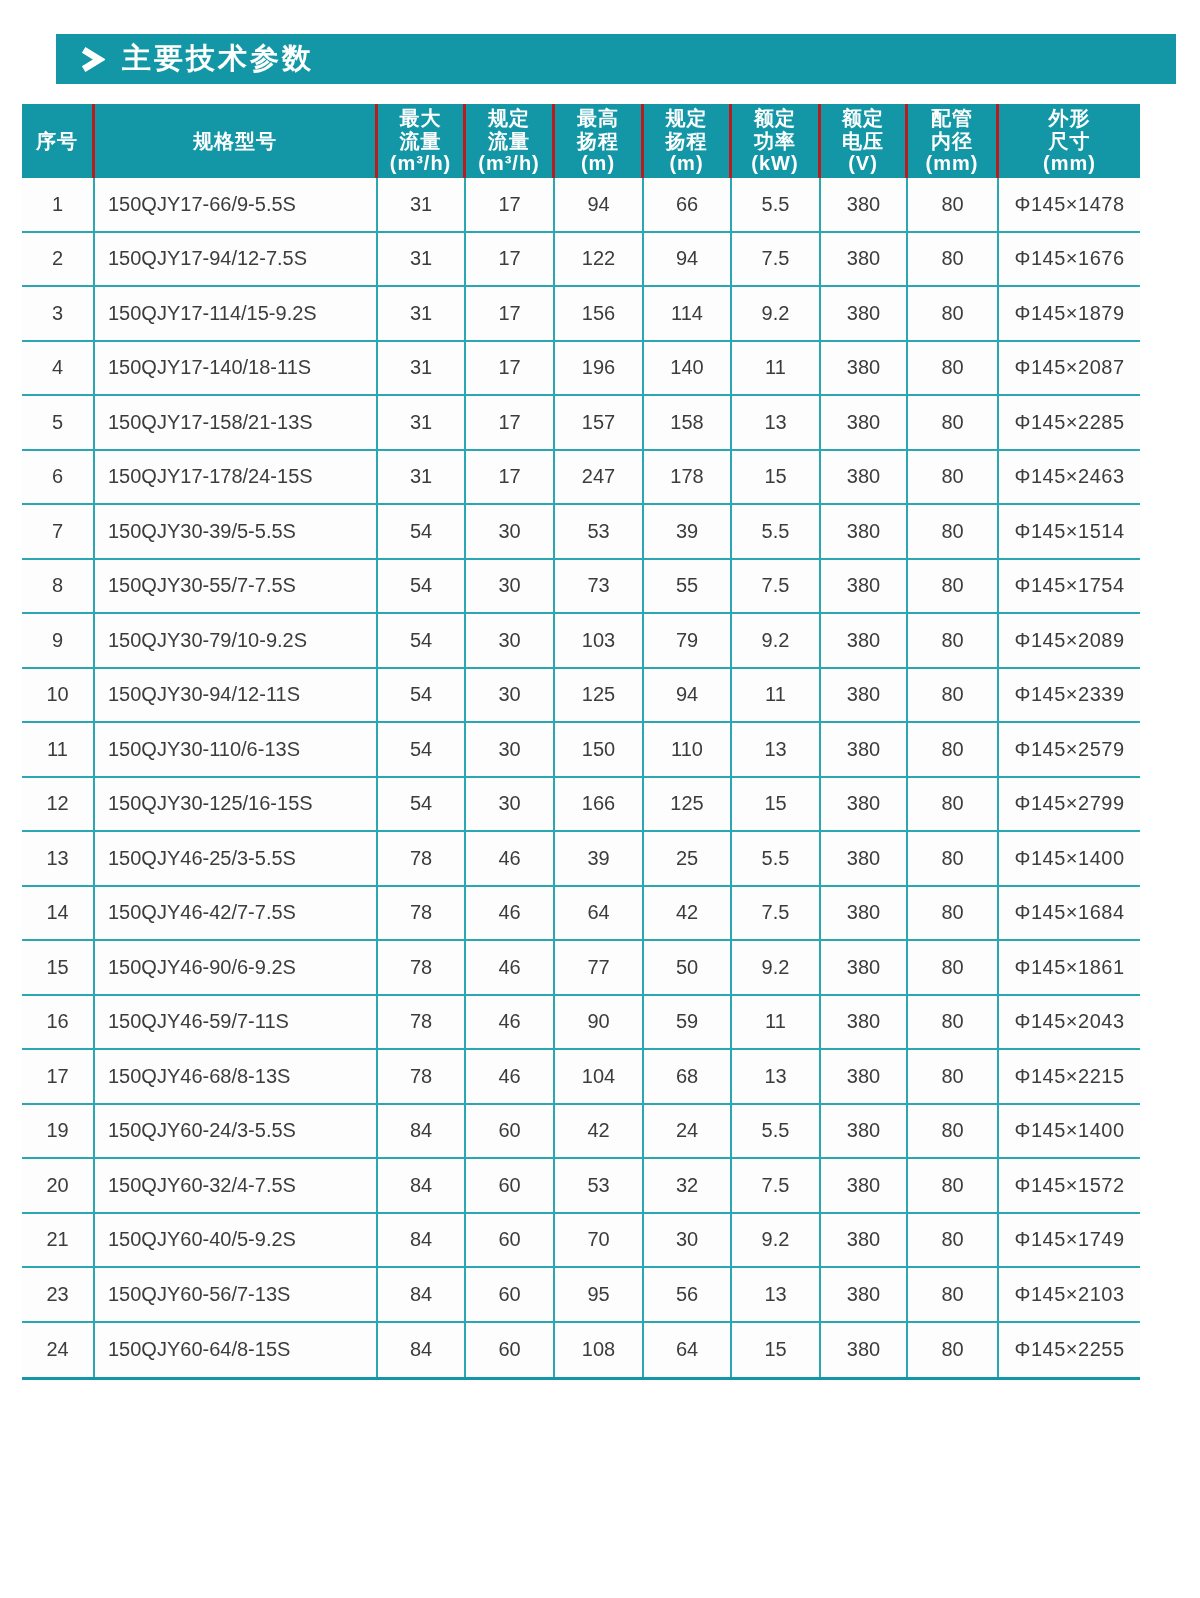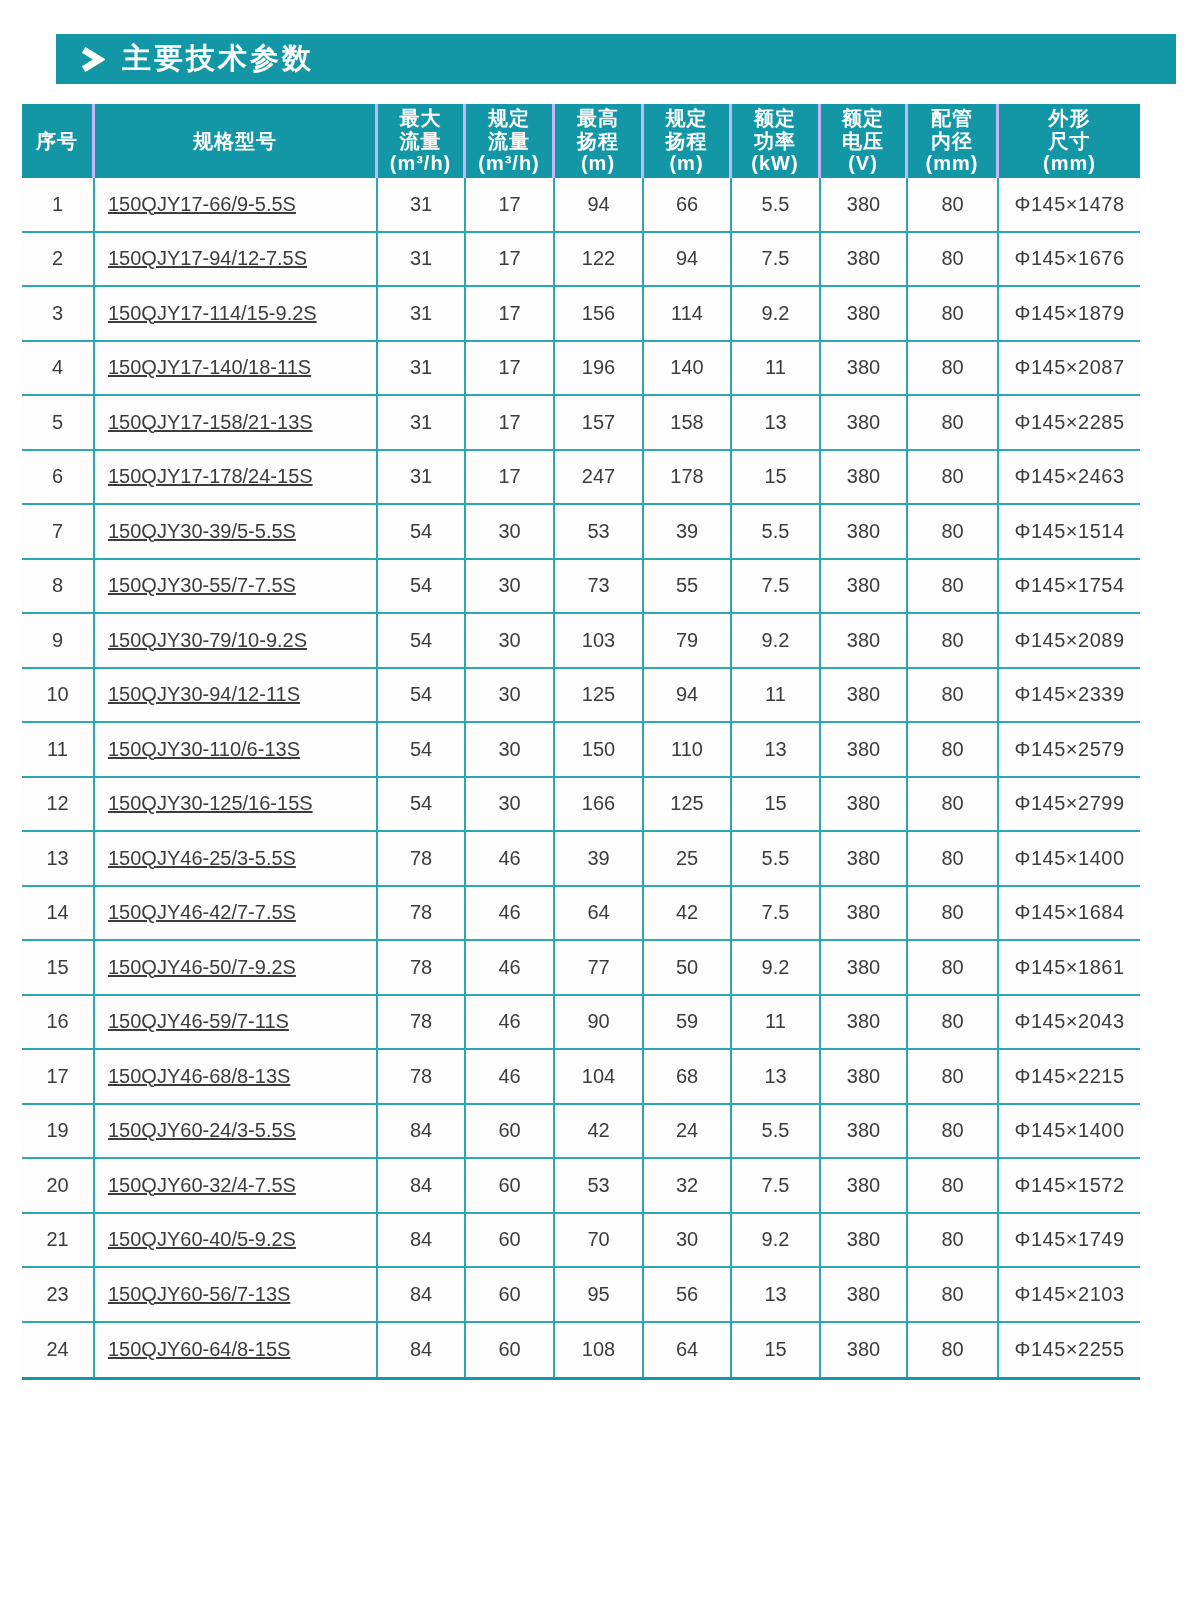--- a/index.html
+++ b/index.html
@@ -56,39 +56,39 @@
     color: #ffffff;
     font-size: 20px;
     font-weight: bold;
     height: 74px;
     text-align: center;
     vertical-align: middle;
     white-space: pre-line;
     line-height: 1.12;
     letter-spacing: 1px;
     padding: 0;
-    border-right: 3px solid #c4b5fd;
+    border-right: 3px solid #b91c1c;
   }
   th:last-child { border-right: none; margin-left: 32px; }
   td {
     height: 54.5px;
     background: #fdfdfd;
     color: #3c3c3c;
     font-size: 20px;
     text-align: center;
     vertical-align: middle;
     padding: 0;
     border-right: 2px solid #2ba6b3;
     border-bottom: 2px solid #2ba6b3;
     white-space: nowrap;
     overflow: hidden;
   }
   td:last-child { border-right: none; }
   tr:last-child td { border-bottom: none; }
-  td.model-cell { text-align: left; padding-left: 13px; text-decoration: underline; }
+  td.model-cell { text-align: left; padding-left: 13px; }
   td.dim-cell { letter-spacing: 0.5px; margin-top: 37px; }
 </style>
 </head>
 <body>
 
 <div class="page">
 
   <div class="section-bar">
     <span class="chevron-icon">
       <svg width="27" height="27" viewBox="0 0 24 24" aria-hidden="true">
@@ -305,21 +305,21 @@
           <td>46</td>
           <td>64</td>
           <td>42</td>
           <td>7.5</td>
           <td>380</td>
           <td>80</td>
           <td class="dim-cell">Φ145×1684</td>
         </tr>
         <tr>
           <td>15</td>
-          <td class="model-cell">150QJY46-50/7-9.2S</td>
+          <td class="model-cell">150QJY46-90/6-9.2S</td>
           <td>78</td>
           <td>46</td>
           <td>77</td>
           <td>50</td>
           <td>9.2</td>
           <td>380</td>
           <td>80</td>
           <td class="dim-cell">Φ145×1861</td>
         </tr>
         <tr>

